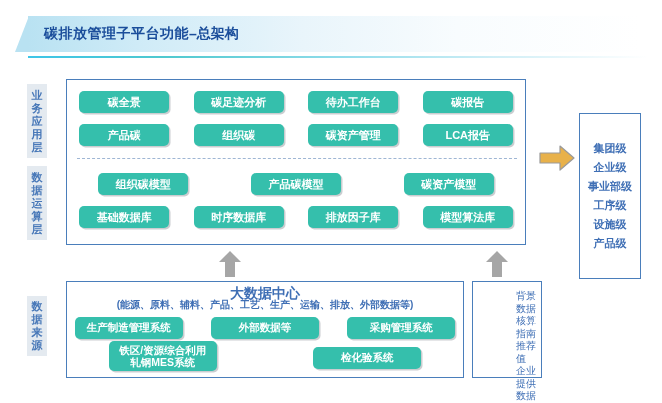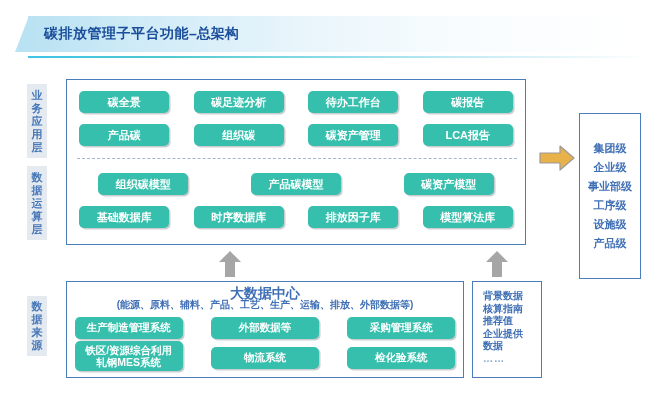--- a/index.html
+++ b/index.html
@@ -226,23 +226,24 @@
     top: 281px;
     width: 70px;
     height: 97px;
     border: 1.5px solid #4a7ebb;
     background: #ffffff;
     box-sizing: border-box;
     padding: 8px 0 0 10px;
   }
   .ref-line {
     color: #3f6fb5;
-    font-weight: bold;
+    font-weight: normal;
     font-size: 10px;
     line-height: 12.5px;
+    margin-left: 33px;
   }
   .ref-dots {
     color: #8aa6cc;
     font-weight: bold;
     font-size: 10px;
     line-height: 12px;
     letter-spacing: 1px;
   }
 </style>
 </head>
@@ -337,21 +338,20 @@
     <div class="pill pill-src">生产制造管理系统</div>
     <div class="pill pill-src">外部数据等</div>
     <div class="pill pill-src">采购管理系统</div>
   </div>
 
   <div id="src-row-2">
     <div class="pill pill-src two-line">
       <span>铁区/资源综合利用</span>
       <span>轧钢MES系统</span>
     </div>
-    <div class="pill pill-src">物流系统</div>
     <div class="pill pill-src">检化验系统</div>
   </div>
 </div>
 
 <div id="ref-data-box">
   <div class="ref-line">背景数据</div>
   <div class="ref-line">核算指南</div>
   <div class="ref-line">推荐值</div>
   <div class="ref-line">企业提供</div>
   <div class="ref-line">数据</div>

